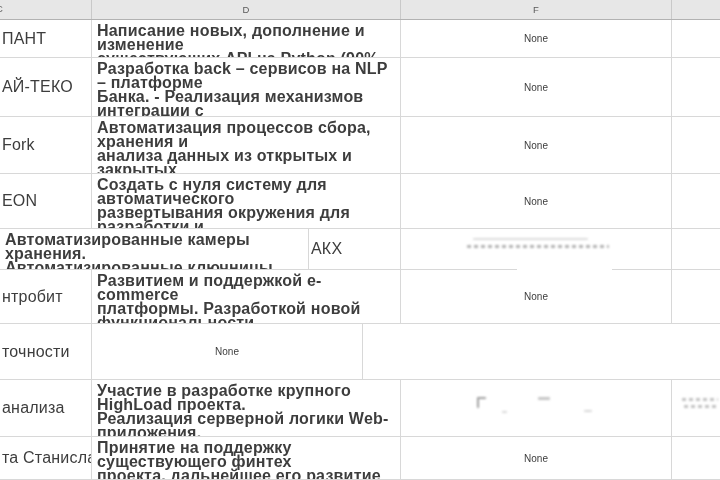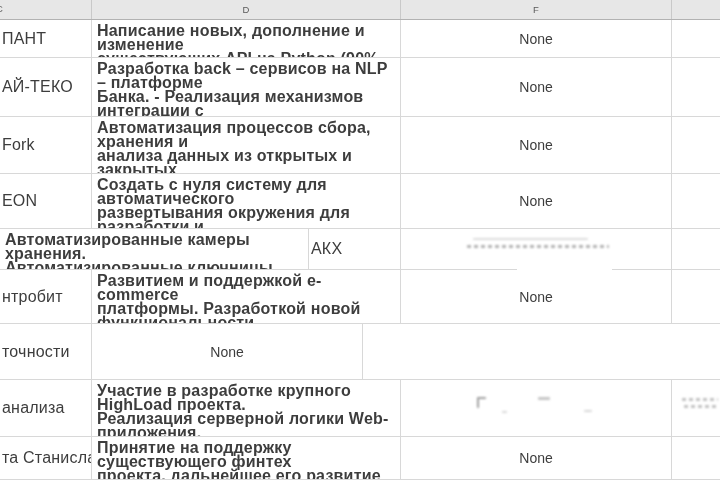--- a/index.html
+++ b/index.html
@@ -38,21 +38,21 @@
     overflow:hidden;
   }
   .cell-c{width:92px;display:flex;align-items:center;}
   .cell-c span{padding-left:2px;font-size:16px;letter-spacing:.2px;white-space:nowrap;}
   .cell-d{width:309px;}
   .cell-d span{
     display:block;padding:4px 0 0 5px;font-size:16px;line-height:14px;
     letter-spacing:.2px;white-space:pre-line;font-weight:bold;
   }
   .cell-f{width:271px;display:flex;align-items:center;justify-content:center;}
-  .cell-f span{font-size:14px;}
+  .cell-f span{font-size:10px;}
   .cell-g{width:48px;border-right:none;}
   
   .smudge{position:absolute;background:#8f8f8f;filter:blur(1.2px);opacity:.45;border-radius:1px;}
   .smudge.dots{
     background:repeating-linear-gradient(90deg,#777 0 4px,transparent 4px 7px);
     filter:blur(.8px);
   }
   .smudge.gmark{
     background:transparent;border-left:2px solid #555;border-top:2px solid #555;
     filter:blur(.8px);opacity:.55;

